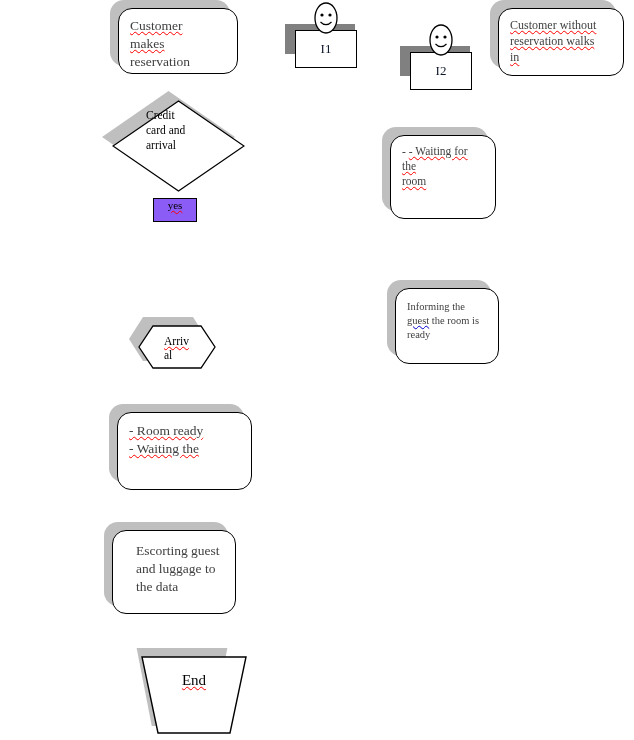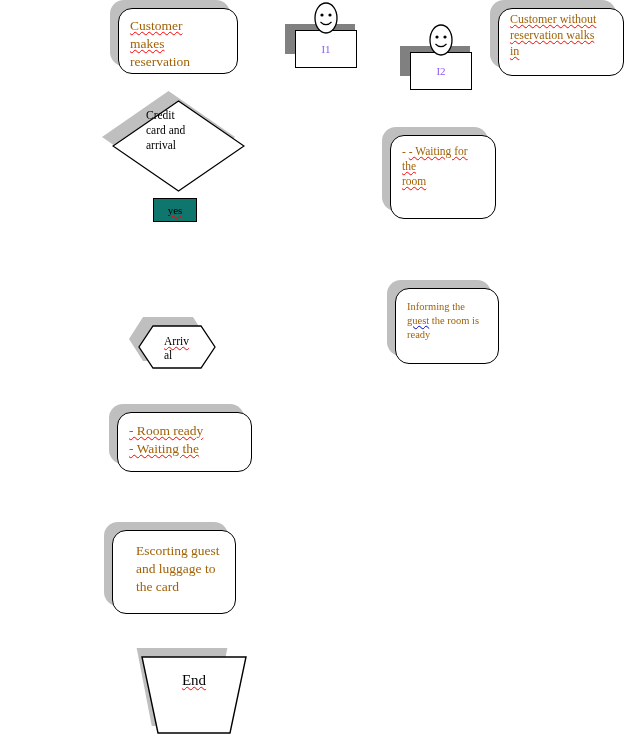--- a/index.html
+++ b/index.html
@@ -29,21 +29,21 @@
     width:100%;height:100%;
     background:#ffffff;
     border:1.3px solid #000000;
     border-radius:14px;
     z-index:1;
     box-sizing:border-box;
   }
   .rbox .txt{
     position:relative;z-index:2;
     padding:9px 12px 0 12px;
-    color:#a16207;
+    color:#404040;
     line-height:1.32;
   }
 
   
   .sq{
     text-decoration:underline;
     text-decoration-style:wavy;
     text-decoration-color:#ff0000;
     text-decoration-thickness:1px;
     text-underline-offset:1px;
@@ -63,21 +63,21 @@
   }
   .actor .abody{
     position:absolute;left:0;top:28px;
     width:62px;height:38px;
     background:#ffffff;border:1.4px solid #000;
     z-index:2;box-sizing:border-box;
   }
   .actor .alabel{
     position:absolute;left:0;top:28px;width:62px;height:38px;
     display:flex;align-items:center;justify-content:center;
-    z-index:3;font-size:11px;color:#8b5cf6;
+    z-index:3;font-size:13px;color:#0f172a;
   }
   .actor .ahead{
     position:absolute;left:18px;top:0px;
     width:26px;height:32px;
     z-index:3;
   }
 
   
   .cyl{}
   .cyl svg{display:block;}
@@ -107,22 +107,22 @@
     z-index:0;
   }
   .hex svg{position:absolute;left:0;top:0;z-index:1;}
   .hex .htxt{
     position:absolute;left:26px;top:9px;width:50px;
     z-index:3;font-size:11.5px;line-height:1.25;
   }
 
   
   .plain{
-    border:1.3px solid #000;background:#0f766e;
-    display:flex;align-items:center;justify-content:center;
+    border:1.3px solid #000;background:#8b5cf6;
+    display:flex;align-items:flex-start;justify-content:center;
     font-size:11px;box-sizing:border-box;
   }
 
   
   .trap .tshadow{
     position:absolute;left:-12px;top:-8px;width:100%;height:100%;
     background:#bfbfbf;
     clip-path:polygon(8% 0,92% 0,78% 100%,22% 100%);
     z-index:0;
   }
@@ -171,21 +171,21 @@
         <circle cx="17" cy="13" r="1.6" fill="#000000"></circle>
         <path d="M7.5 20 Q13 25.5 18.5 20" fill="none" stroke="#000000" stroke-width="1.2"></path>
       </svg>
     </div>
     <div class="alabel">I2</div>
   </div>
 
   <div class="node rbox" style="left:498px;top:8px;width:126px;height:68px;">
     <div class="shadow"></div>
     <div class="face"></div>
-    <div class="txt" style="font-size:12px;padding-top:4px;">
+    <div class="txt" style="font-size:12px;padding-top:10px;">
       <div class="sq">Customer without</div>
       <div class="sq">reservation walks</div>
       <div class="sq">in</div>
     </div>
   </div>
 
 
   <div class="node diamond" style="left:112px;top:100px;width:133px;height:92px;">
     <div class="dshadow"></div>
     <svg width="133" height="92" viewBox="0 0 133 92">
@@ -227,36 +227,36 @@
     <div class="hshadow"></div>
     <svg width="78" height="44" viewBox="0 0 78 44">
       <polygon points="15,1 63,1 77,22 63,43 15,43 1,22" fill="#ffffff" stroke="#000000" stroke-width="1.3"></polygon>
     </svg>
     <div class="htxt">
       <div class="sq">Arriv</div>
       <div>al</div>
     </div>
   </div>
 
-  <div class="node rbox" style="left:117px;top:412px;width:135px;height:60px;">
+  <div class="node rbox" style="left:117px;top:412px;width:135px;height:78px;">
     <div class="shadow"></div>
     <div class="face"></div>
     <div class="txt" style="font-size:13.5px;padding-top:10px;">
       <div class="sq">- Room ready</div>
       <div class="sq">- Waiting the</div>
     </div>
   </div>
 
   <div class="node rbox" style="left:112px;top:530px;width:124px;height:84px;padding-left:12px;">
     <div class="shadow"></div>
     <div class="face"></div>
     <div class="txt" style="font-size:13.5px;padding-top:12px;">
       <div>Escorting guest</div>
       <div>and luggage to</div>
-      <div>the card</div>
+      <div>the data</div>
     </div>
   </div>
 
   <div class="node trap" style="left:140px;top:656px;width:108px;height:78px;">
     <div class="tshadow"></div>
     <svg width="108" height="78" viewBox="0 0 108 78">
       <polygon points="2,1 106,1 90,77 18,77" fill="#ffffff" stroke="#000000" stroke-width="1.4"></polygon>
     </svg>
     <div class="ttxt">
       <span class="sq">End</span>

